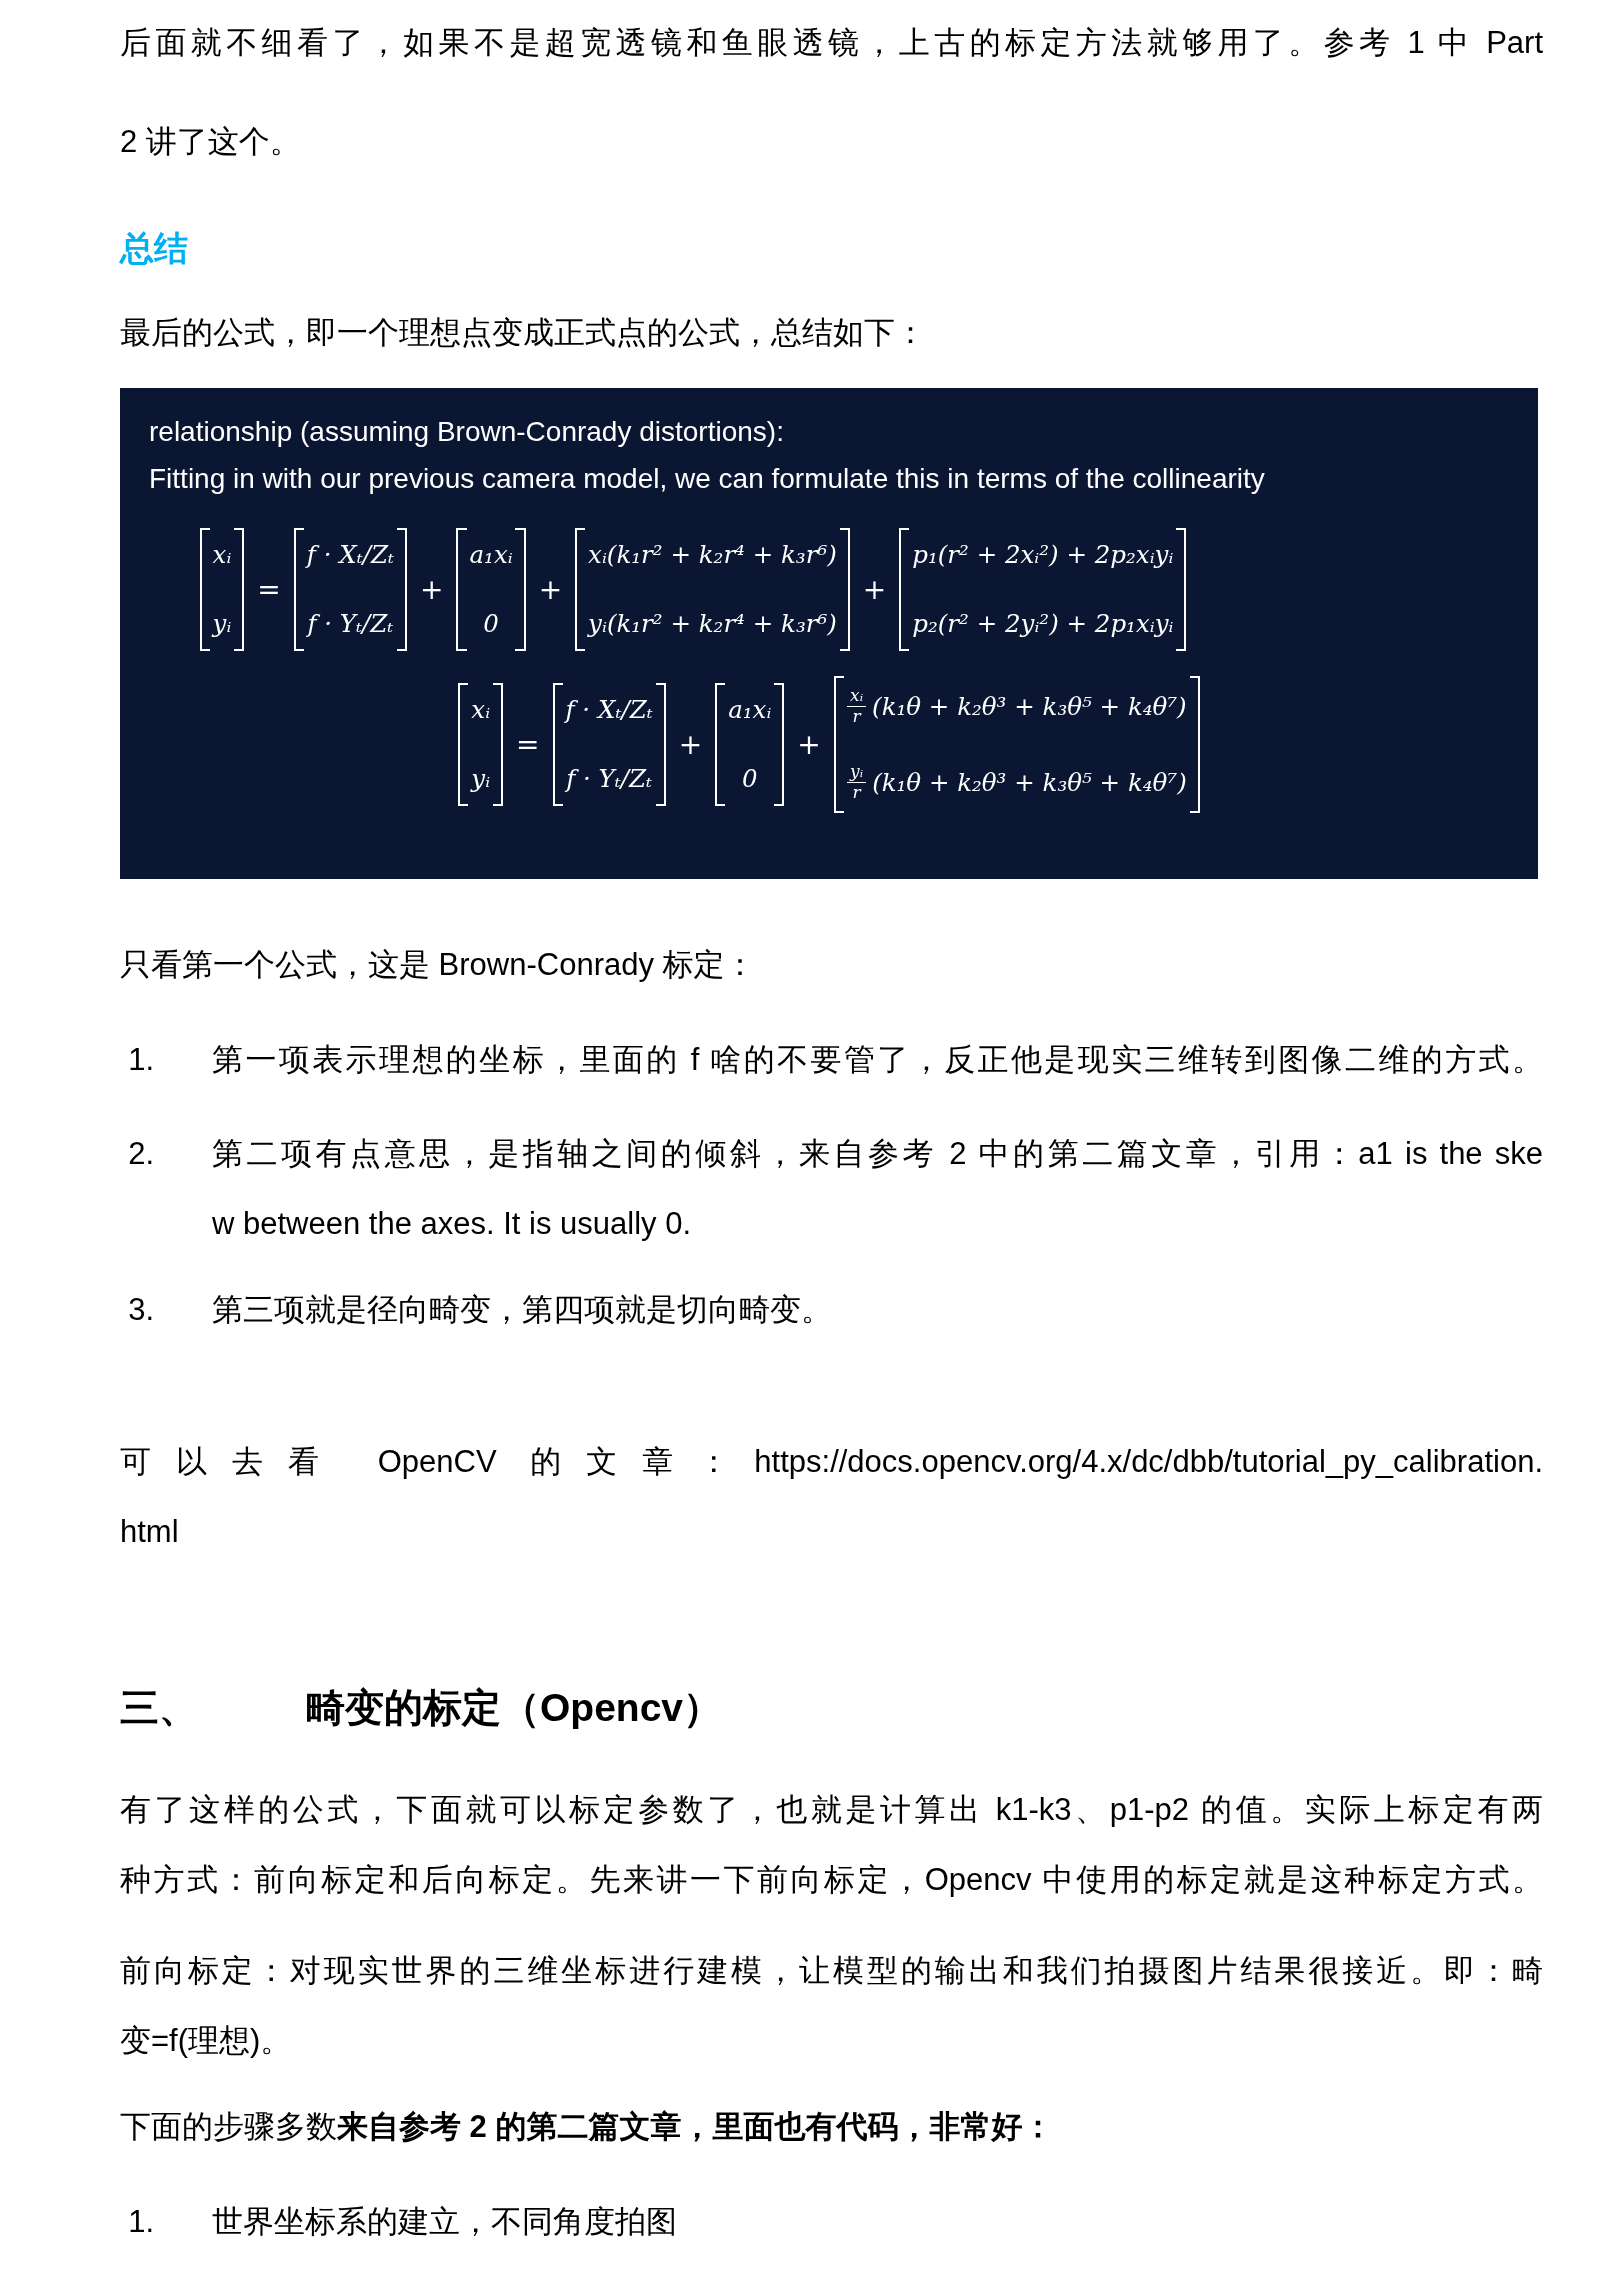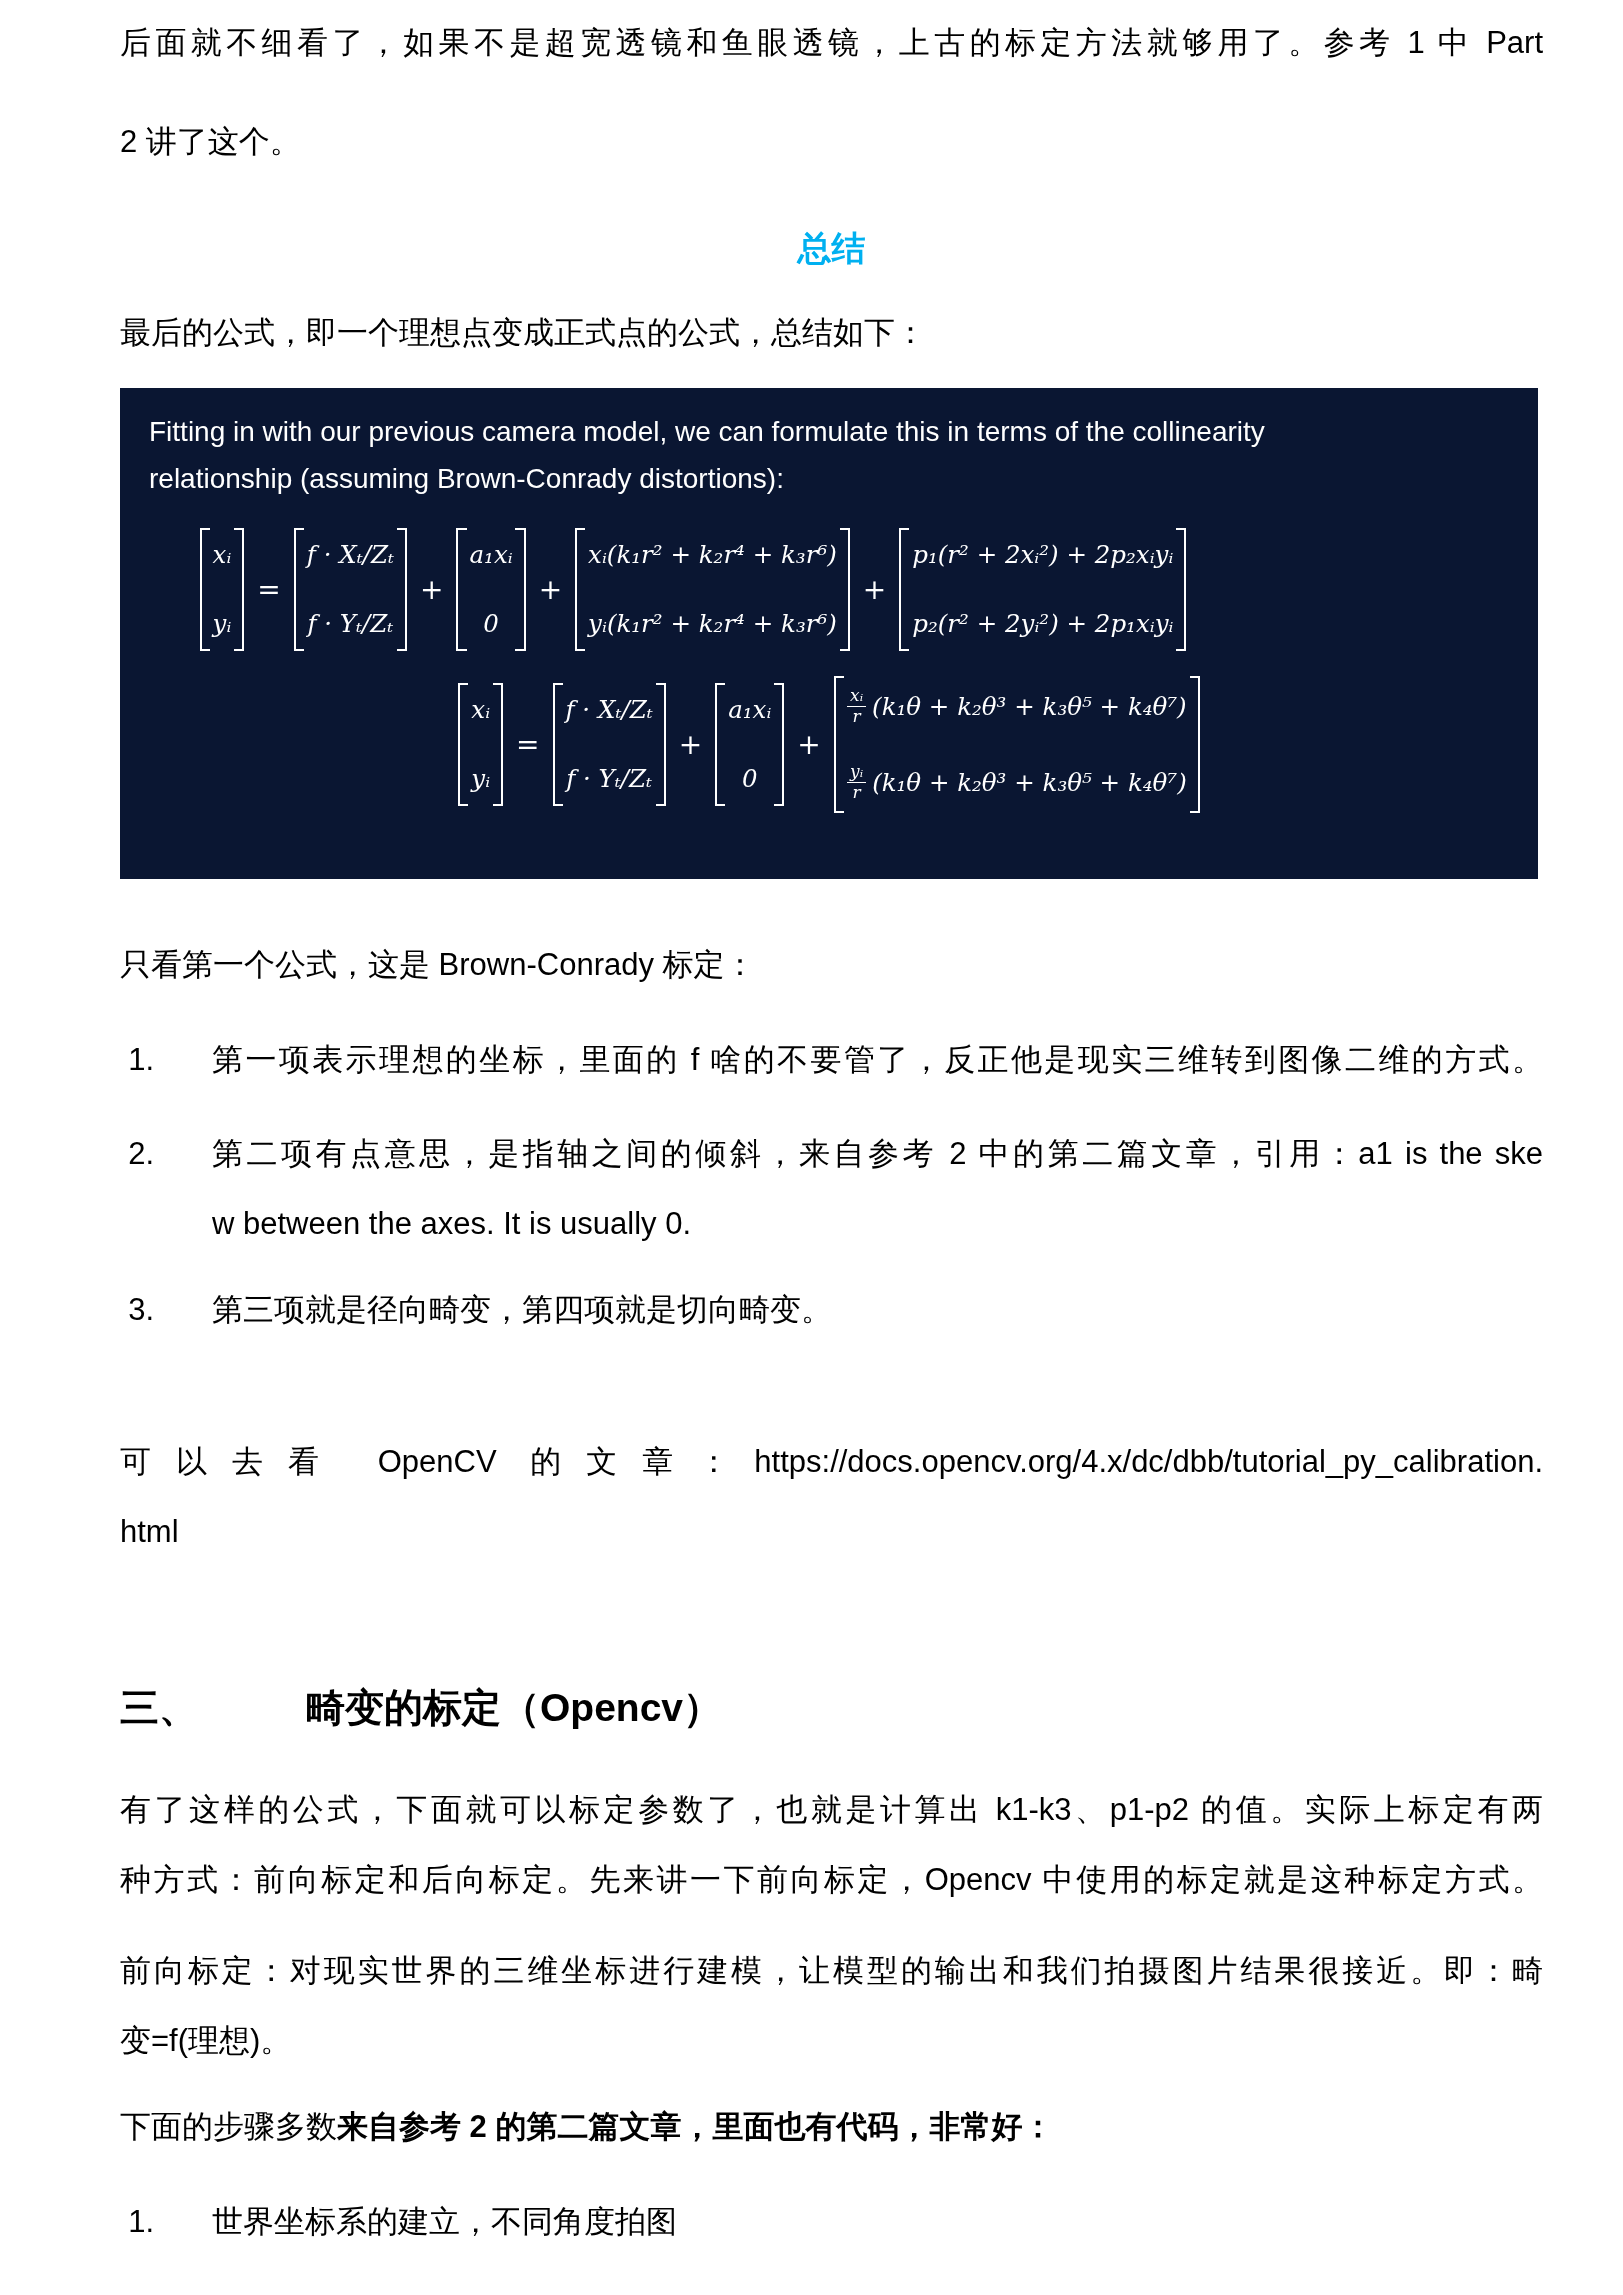--- a/index.html
+++ b/index.html
@@ -6,21 +6,21 @@
   .page{
     width:1623px;height:2295px;background:#ffffff;overflow:hidden;
     font-family:"Liberation Sans","DejaVu Sans",sans-serif;color:#000000;
     position:relative;
     padding-left:44px;
   }
   .content{margin-left:76px;width:1423px;}
   .line{font-size:31px;line-height:70px;white-space:nowrap;}
   .wrapline{font-size:31px;line-height:70px;}
   .fill{white-space:normal;text-align:justify;text-align-last:justify;}
-  .h-summary{color:#00b0f0;font-size:34px;line-height:49px;font-weight:bold;margin-top:47px;text-align:center;}
+  .h-summary{color:#00b0f0;font-size:34px;line-height:49px;font-weight:bold;margin-top:47px;}
   .h-section{font-size:39px;line-height:57px;font-weight:bold;margin-top:112px;display:flex;}
   .h-section .hnum{width:186px;}
   
   .fblock{
     margin-top:20.4px;width:1418px;height:491px;box-sizing:border-box;
     background:#0a1632;color:#ffffff;padding:20.4px 29px;overflow:hidden;
   }
   .fblock .bline{font-size:28px;line-height:47px;white-space:nowrap;}
   .eqrow{display:flex;align-items:center;font-family:"DejaVu Serif","DejaVu Sans",serif;font-style:italic;font-size:24.5px;}
   .eq1{margin-top:23px;margin-left:49px;}
@@ -54,22 +54,22 @@
     <div class="para">
       <div class="line fill" style="margin-top:8.2px;">后面就不细看了，如果不是超宽透镜和鱼眼透镜，上古的标定方法就够用了。参考 1 中 Part</div>
       <div class="line" style="margin-top:29px;">2 讲了这个。</div>
     </div>
 
     <div class="h-summary">总结</div>
 
     <div class="line" style="margin-top:24.5px;">最后的公式，即一个理想点变成正式点的公式，总结如下：</div>
 
     <div class="fblock">
+      <div class="bline">relationship (assuming Brown-Conrady distortions):</div>
       <div class="bline">Fitting in with our previous camera model, we can formulate this in terms of the collinearity</div>
-      <div class="bline">relationship (assuming Brown-Conrady distortions):</div>
 
       <div class="eqrow eq1">
         <span class="mat">
           <span class="mrow">xᵢ</span>
           <span class="mrow">yᵢ</span>
         </span>
         <span class="op">=</span>
         <span class="mat">
           <span class="mrow">f · Xₜ/Zₜ</span>
           <span class="mrow">f · Yₜ/Zₜ</span>

